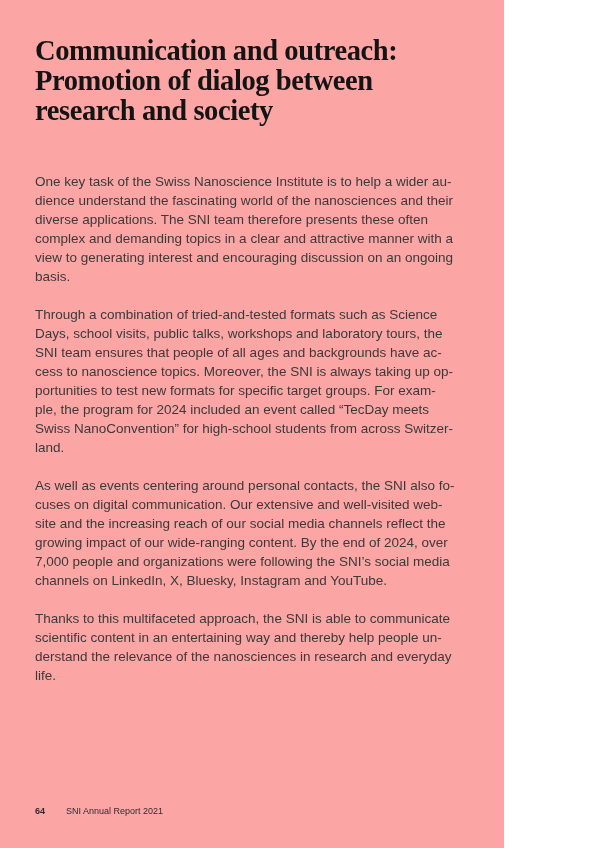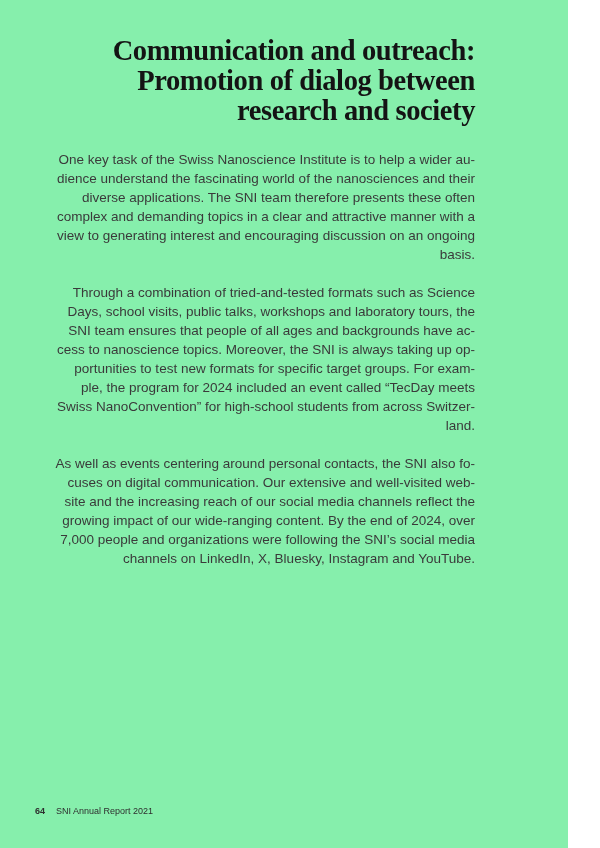--- a/index.html
+++ b/index.html
@@ -2,61 +2,60 @@
 <html><head>
 <meta charset="utf-8">
 <style>
   html, body {
     margin: 0;
     padding: 0;
     background: #ffffff;
   }
   .page {
     position: relative;
-    width: 568px;
+    width: 504px;
     height: 848px;
-    background: #86efac;
+    background: #fca5a5;
     overflow: hidden;
     font-family: "Liberation Sans", sans-serif;
-    text-align: right;
   }
   .content {
     position: absolute;
     left: 35px;
     top: 0;
     width: 440px;
   }
   .page-title {
     margin: 0;
     padding-top: 36px;
     font-family: "Liberation Serif", serif;
     font-weight: 700;
     font-size: 28.5px;
     line-height: 30px;
     letter-spacing: -0.4px;
     color: #141414;
     white-space: pre-line;
   }
   .article {
-    margin-top: 24px;
+    margin-top: 46px;
   }
   .article p {
     margin: 0 0 19px 0;
     font-size: 13.5px;
     line-height: 19px;
     color: #3a3a3a;
     white-space: pre-line;
   }
   .footer {
     position: absolute;
     left: 35px;
     top: 806px;
     display: flex;
     align-items: baseline;
-    gap: 11px;
+    gap: 21px;
     font-size: 9px;
     line-height: 11px;
     color: #2e2e2e;
   }
   .footer .page-number {
     font-weight: 700;
   }
 </style>
 </head>
 <body>
@@ -80,19 +79,23 @@
 portunities to test new formats for specific target groups. For exam-
 ple, the program for 2024 included an event called “TecDay meets
 Swiss NanoConvention” for high-school students from across Switzer-
 land.</p>
       <p>As well as events centering around personal contacts, the SNI also fo-
 cuses on digital communication. Our extensive and well-visited web-
 site and the increasing reach of our social media channels reflect the
 growing impact of our wide-ranging content. By the end of 2024, over
 7,000 people and organizations were following the SNI’s social media
 channels on LinkedIn, X, Bluesky, Instagram and YouTube.</p>
+      <p>Thanks to this multifaceted approach, the SNI is able to communicate
+scientific content in an entertaining way and thereby help people un-
+derstand the relevance of the nanosciences in research and everyday
+life.</p>
     </div>
   </div>
   <div class="footer">
     <span class="page-number">64</span>
     <span class="report-title">SNI Annual Report 2021</span>
   </div>
 </div>
 
 </body></html>

